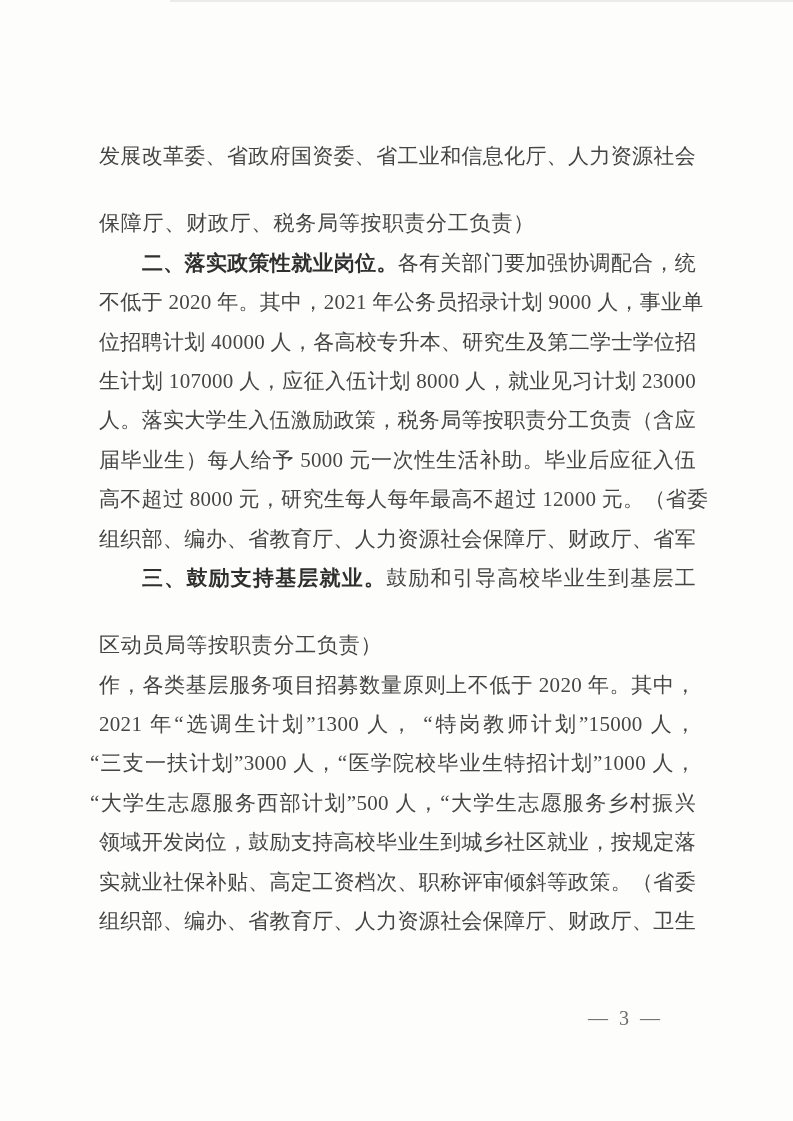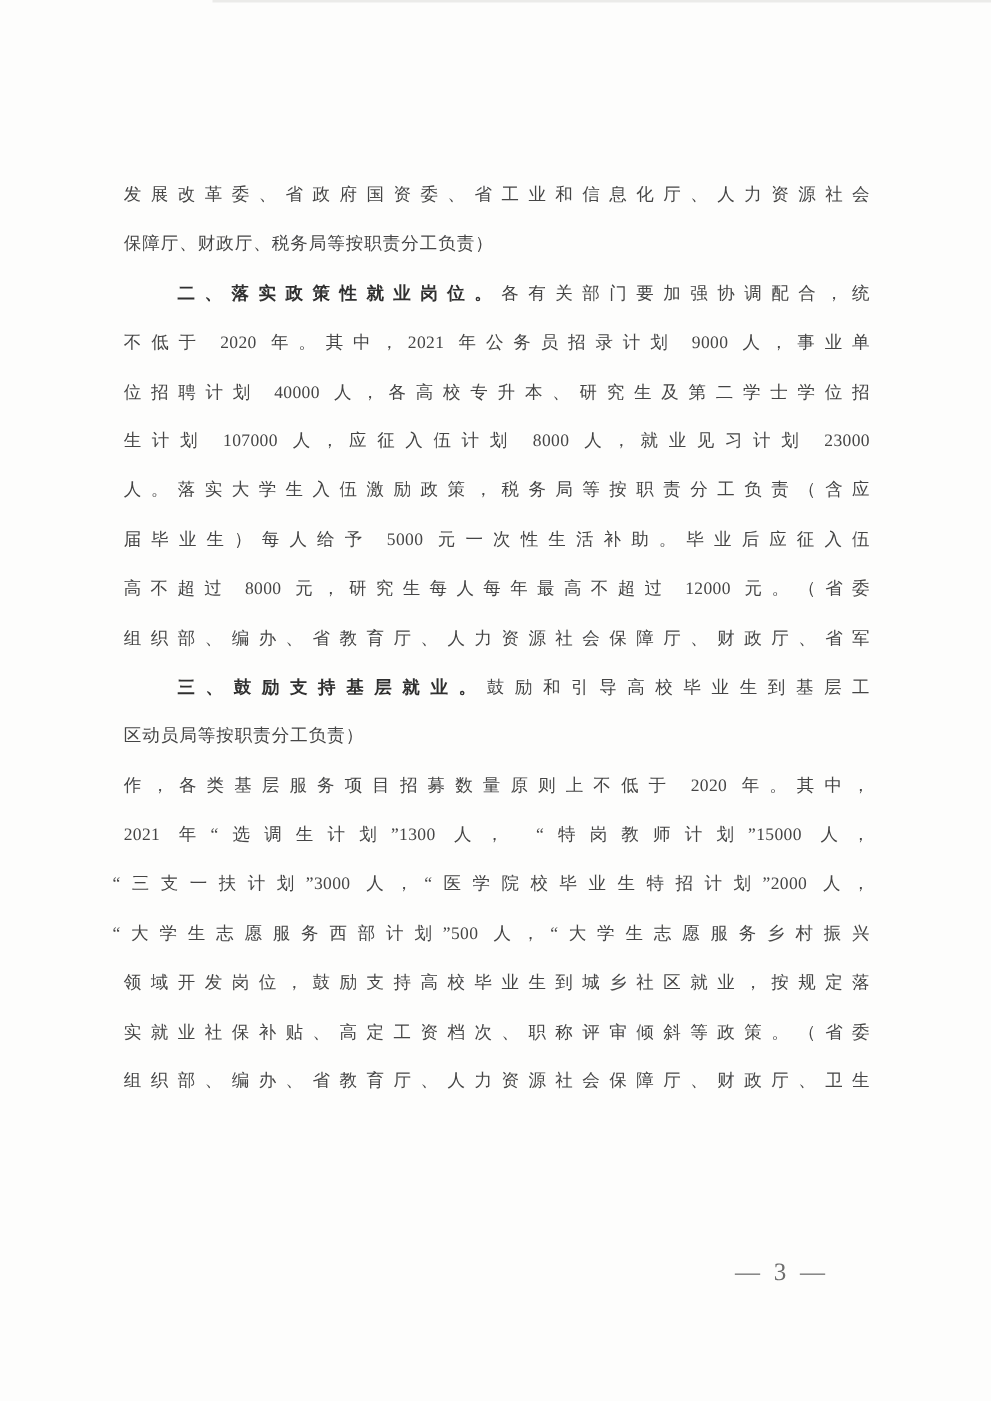--- a/index.html
+++ b/index.html
@@ -27,32 +27,33 @@
   }
   .doc-body {
     position: absolute;
     top: 137px;
     left: 99px;
     width: 597px;
   }
   .line {
     height: 39.4px;
     line-height: 39.4px;
-    font-size: 14px;
+    font-size: 21px;
     letter-spacing: 0.3px;
     white-space: nowrap;
     text-align: justify;
     text-align-last: justify;
     text-justify: inter-character;
     color: #454545;
   }
   .line.end {
     text-align: left;
     text-align-last: left;
     letter-spacing: 0.8px;
+    margin-top: 28px;
   }
   .line.indent {
     text-indent: 43px;
   }
   .line.hang {
     text-indent: -9px;
   }
   .head {
     font-weight: 700;
     color: #2f2f2f;
@@ -84,21 +85,21 @@
     <div class="line"><span>位招聘计划 40000 人，各高校专升本、研究生及第二学士学位招</span></div>
     <div class="line"><span>生计划 107000 人，应征入伍计划 8000 人，就业见习计划 23000</span></div>
     <div class="line"><span>人。落实大学生入伍激励政策，税务局等按职责分工负责（含应</span></div>
     <div class="line"><span>届毕业生）每人给予 5000 元一次性生活补助。毕业后应征入伍</span></div>
     <div class="line"><span>高不超过 8000 元，研究生每人每年最高不超过 12000 元。（省委</span></div>
     <div class="line"><span>组织部、编办、省教育厅、人力资源社会保障厅、财政厅、省军</span></div>
     <div class="line indent"><span class="head">三、鼓励支持基层就业。</span><span>鼓励和引导高校毕业生到基层工</span></div>
     <div class="line end"><span>区动员局等按职责分工负责）</span></div>
     <div class="line"><span>作，各类基层服务项目招募数量原则上不低于 2020 年。其中，</span></div>
     <div class="line"><span>2021 年“选调生计划”1300 人， “特岗教师计划”15000 人，</span></div>
-    <div class="line hang"><span>“三支一扶计划”3000 人，“医学院校毕业生特招计划”2000 人，</span></div>
+    <div class="line hang"><span>“三支一扶计划”3000 人，“医学院校毕业生特招计划”1000 人，</span></div>
     <div class="line hang"><span>“大学生志愿服务西部计划”500 人，“大学生志愿服务乡村振兴</span></div>
     <div class="line"><span>领域开发岗位，鼓励支持高校毕业生到城乡社区就业，按规定落</span></div>
     <div class="line"><span>实就业社保补贴、高定工资档次、职称评审倾斜等政策。（省委</span></div>
     <div class="line"><span>组织部、编办、省教育厅、人力资源社会保障厅、财政厅、卫生</span></div>
   </div>
 
   <div class="page-number">— 3 —</div>
 
 </div>
 

